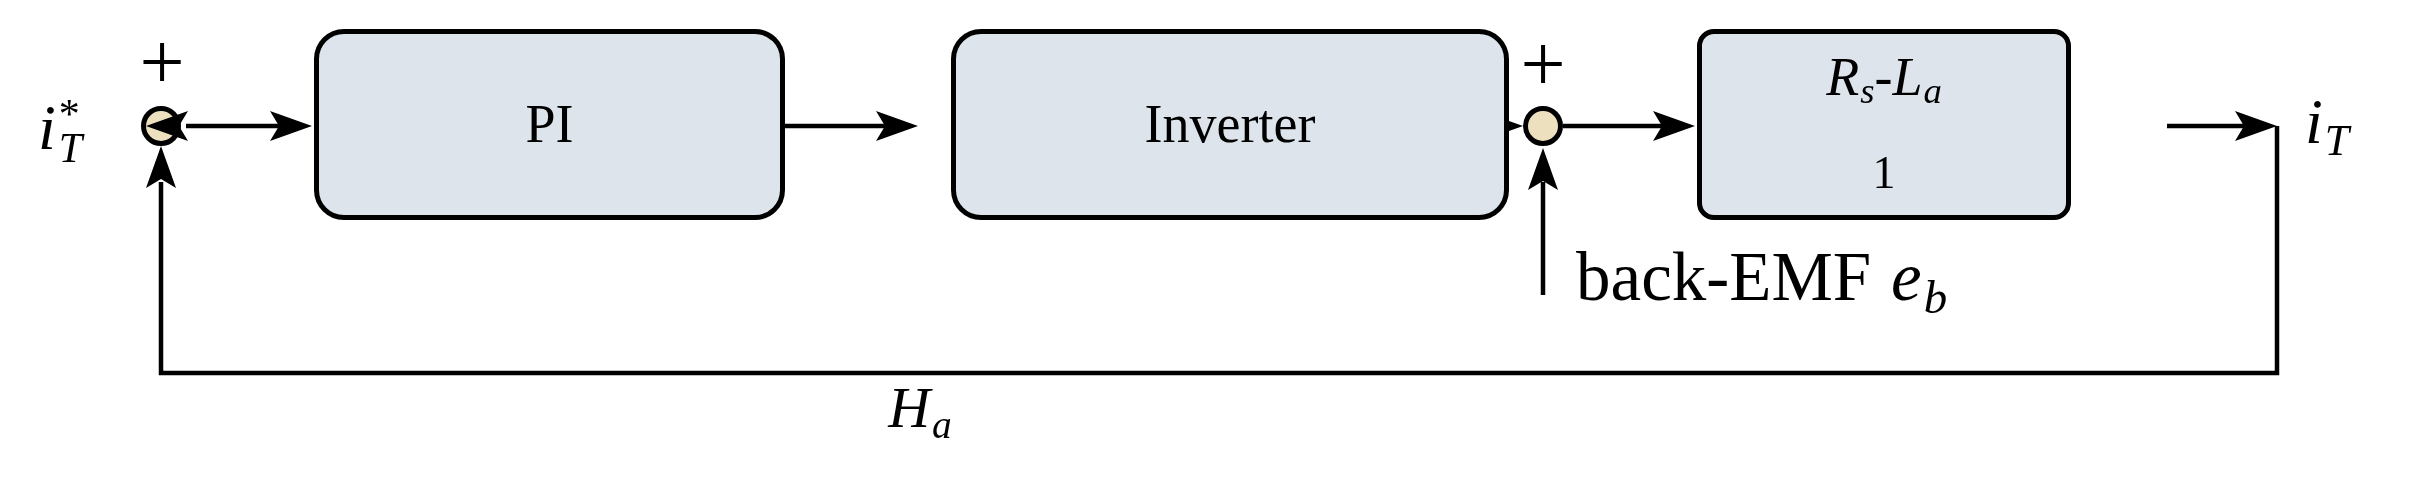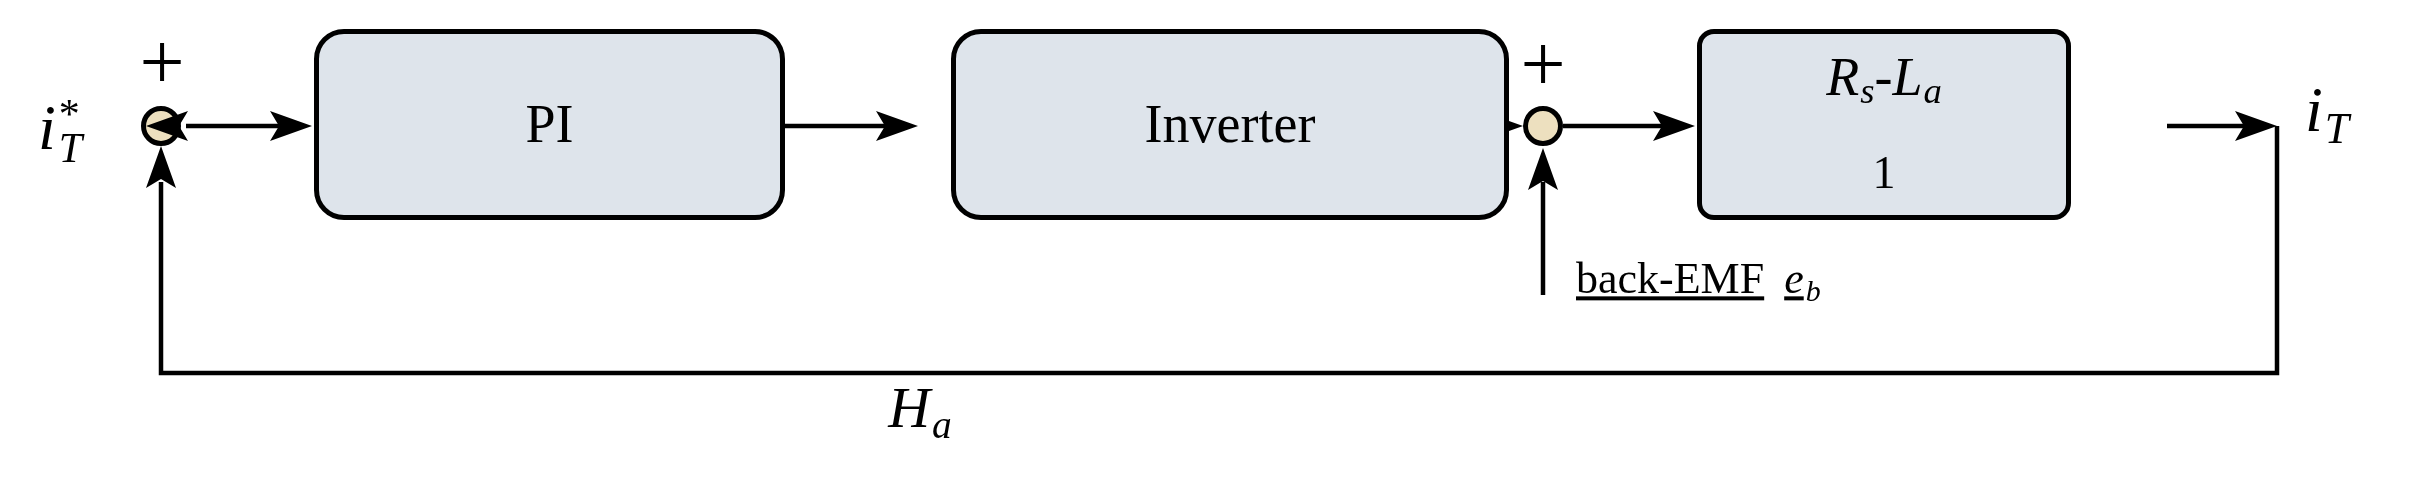--- a/index.html
+++ b/index.html
@@ -29,22 +29,22 @@
   .sb{font-size:68%;font-style:italic;vertical-align:-0.22em;margin-left:1px;}
   .sb2{font-size:68%;font-style:italic;vertical-align:-0.28em;margin-left:2px;}
 
   
   .lbl{position:absolute;white-space:nowrap;line-height:1;}
   #lbl-input{left:38px;top:128px;transform:translateY(-50%);font-size:64px;display:flex;align-items:center;}
   .ss{display:inline-flex;flex-direction:column;align-items:flex-start;
       font-size:42px;line-height:0.82;margin-left:3px;transform:translateY(3px);}
   #lbl-plus1{left:162px;top:62px;transform:translate(-50%,-50%);font-size:80px;}
   #lbl-plus2{left:1543px;top:64px;transform:translate(-50%,-50%);font-size:80px;}
-  #lbl-output{left:2305px;top:114px;transform:translateY(-50%);font-size:64px;}
-  #lbl-bemf{left:1576px;top:282px;transform:translateY(-50%);font-size:44px;text-decoration:underline;}
+  #lbl-output{left:2305px;top:126px;transform:translateY(-50%);font-size:64px;}
+  #lbl-bemf{left:1576px;top:282px;transform:translateY(-50%);font-size:69px;}
   #lbl-ha{left:920px;top:412px;transform:translate(-50%,-50%);font-size:58px;}
   .gap{display:inline-block;width:20px;}
 </style>
 </head>
 <body>
 
 <div class="stage">
 
   <svg class="layer" viewBox="0 0 2419 495" aria-hidden="true">
     <g stroke="#000000" stroke-width="4.5" fill="none" stroke-linejoin="miter">

